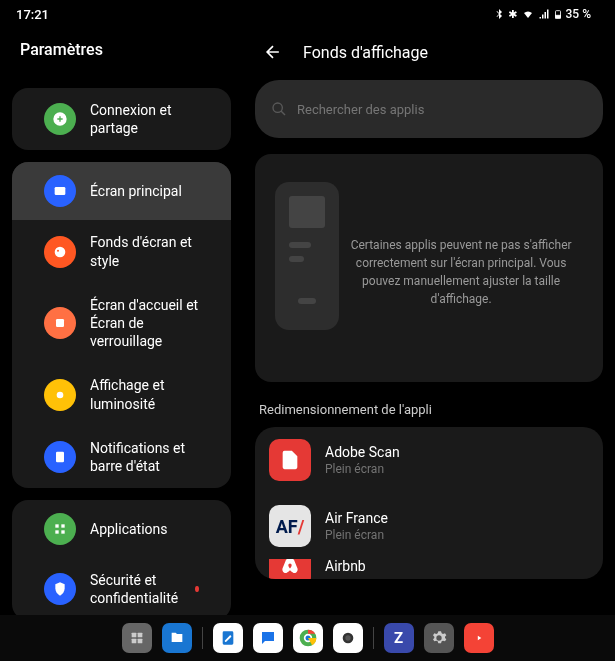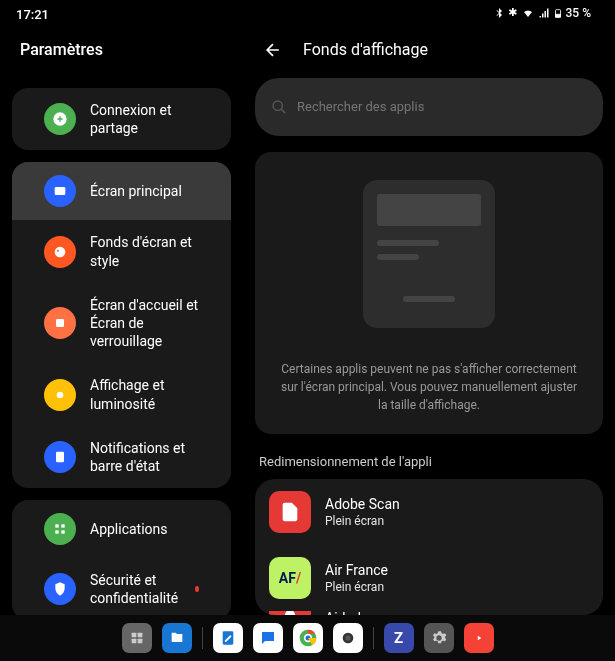--- a/index.html
+++ b/index.html
@@ -17,35 +17,35 @@
 .settings-item.active{background:#3a3a3a}
 .settings-item.partial{border-radius:0 0 16px 16px}
 .icon-circle{width:32px;height:32px;border-radius:50%;display:flex;align-items:center;justify-content:center;flex-shrink:0}
 .settings-label{font-size:14px;color:#fff;line-height:1.3}
 .right-header{display:flex;align-items:center;gap:20px;padding:14px 12px 8px}
 .back-arrow{width:20px;height:20px;cursor:pointer}
 .right-title{font-size:16px;font-weight:400;color:#fff}
 .search-bar{background:#2a2a2a;border-radius:24px;padding:21px 16px;margin:10px 4px;display:flex;align-items:center;gap:10px}
 .search-icon{width:16px;height:16px;opacity:0.5}
 .search-input{background:none;border:none;color:#888;font-size:13px;flex:1;outline:none}
-.preview-card{background:#1a1a1a;border-radius:16px;margin:6px 4px;padding:28px 20px 20px;display:flex;flex-direction:column;align-items:center}
+.preview-card{background:#1a1a1a;border-radius:16px;margin:6px 4px;padding:28px 20px 20px;display:flex;align-items:center}
 .preview-mock{width:132px;height:148px;background:#2d2d2d;border-radius:14px;padding:14px 14px;margin-bottom:32px}
 .preview-mock-inner{display:flex;flex-direction:column;gap:8px}
 .preview-bar{background:#444;border-radius:3px}
 .preview-bar.wide{width:100%;height:32px;margin-bottom:6px}
 .preview-bar.med{width:60%;height:6px}
 .preview-bar.sm{width:40%;height:6px}
 .preview-text{font-size:12px;color:#999;text-align:center;line-height:1.5}
 .section-title{font-size:13px;color:#ccc;padding:14px 8px 10px}
 .app-list{background:#1a1a1a;border-radius:20px;margin:0 4px;overflow:hidden}
 .app-item{display:flex;align-items:center;padding:12px 14px;gap:14px;cursor:pointer}
 .app-icon{width:42px;height:42px;border-radius:10px;display:flex;align-items:center;justify-content:center;font-size:18px;font-weight:bold;flex-shrink:0}
 .app-info{display:flex;flex-direction:column;gap:2px}
 .app-name{font-size:14px;color:#fff}
-.app-mode{font-size:12px;color:#e5e5e5}
+.app-mode{font-size:12px;color:#737373}
 .red-dot{width:6px;height:6px;background:#e53935;border-radius:50%;margin-left:-4px}
 .taskbar{position:absolute;bottom:0;left:0;right:0;height:46px;background:#0a0a0a;display:flex;align-items:center;justify-content:center;gap:10px;padding:0 12px}
 .taskbar-divider{width:1px;height:22px;background:#444}
 .taskbar-icon{width:30px;height:30px;border-radius:7px;display:flex;align-items:center;justify-content:center;cursor:pointer}
 .cut-bottom{overflow:hidden}
 </style>
 </head>
 <body>
 
 <div class="container">
@@ -187,21 +187,21 @@
           <svg width="22" height="22" viewBox="0 0 24 24" fill="#fff">
               <path d="M14 2H6a2 2 0 00-2 2v16a2 2 0 002 2h12a2 2 0 002-2V8l-6-6zm-2 14l-2-3-3 4h10l-3-5-2 4z"></path>
             </svg>
         </div>
         <div class="app-info">
           <span class="app-name">Adobe Scan</span>
           <span class="app-mode">Plein écran</span>
         </div>
       </div>
       <div class="app-item">
-        <div class="app-icon" style="background:#bef264;color:#001b4d;font-size:14px">AF<span style="color:#e53935">/</span></div>
+        <div class="app-icon" style="background:#e5e5e5;color:#001b4d;font-size:18px">AF<span style="color:#e53935">/</span></div>
         <div class="app-info">
           <span class="app-name">Air France</span>
           <span class="app-mode">Plein écran</span>
         </div>
       </div>
       <div class="app-item" style="height:20px;overflow:hidden;padding-top:6px">
         <div class="app-icon" style="background:#e53935;color:#fff">
           <svg width="20" height="20" viewBox="0 0 24 24" fill="#fff">
               <path d="M12 2C9 2 7 5 7 5l-4 10s-1 3 2 5c2 1 4 0 7-3 3 3 5 4 7 3 3-2 2-5 2-5L17 5s-2-3-5-3zm0 13c-1-1-2-3-2-4s1-2 2-2 2 1 2 2-1 3-2 4z"></path>
             </svg>

